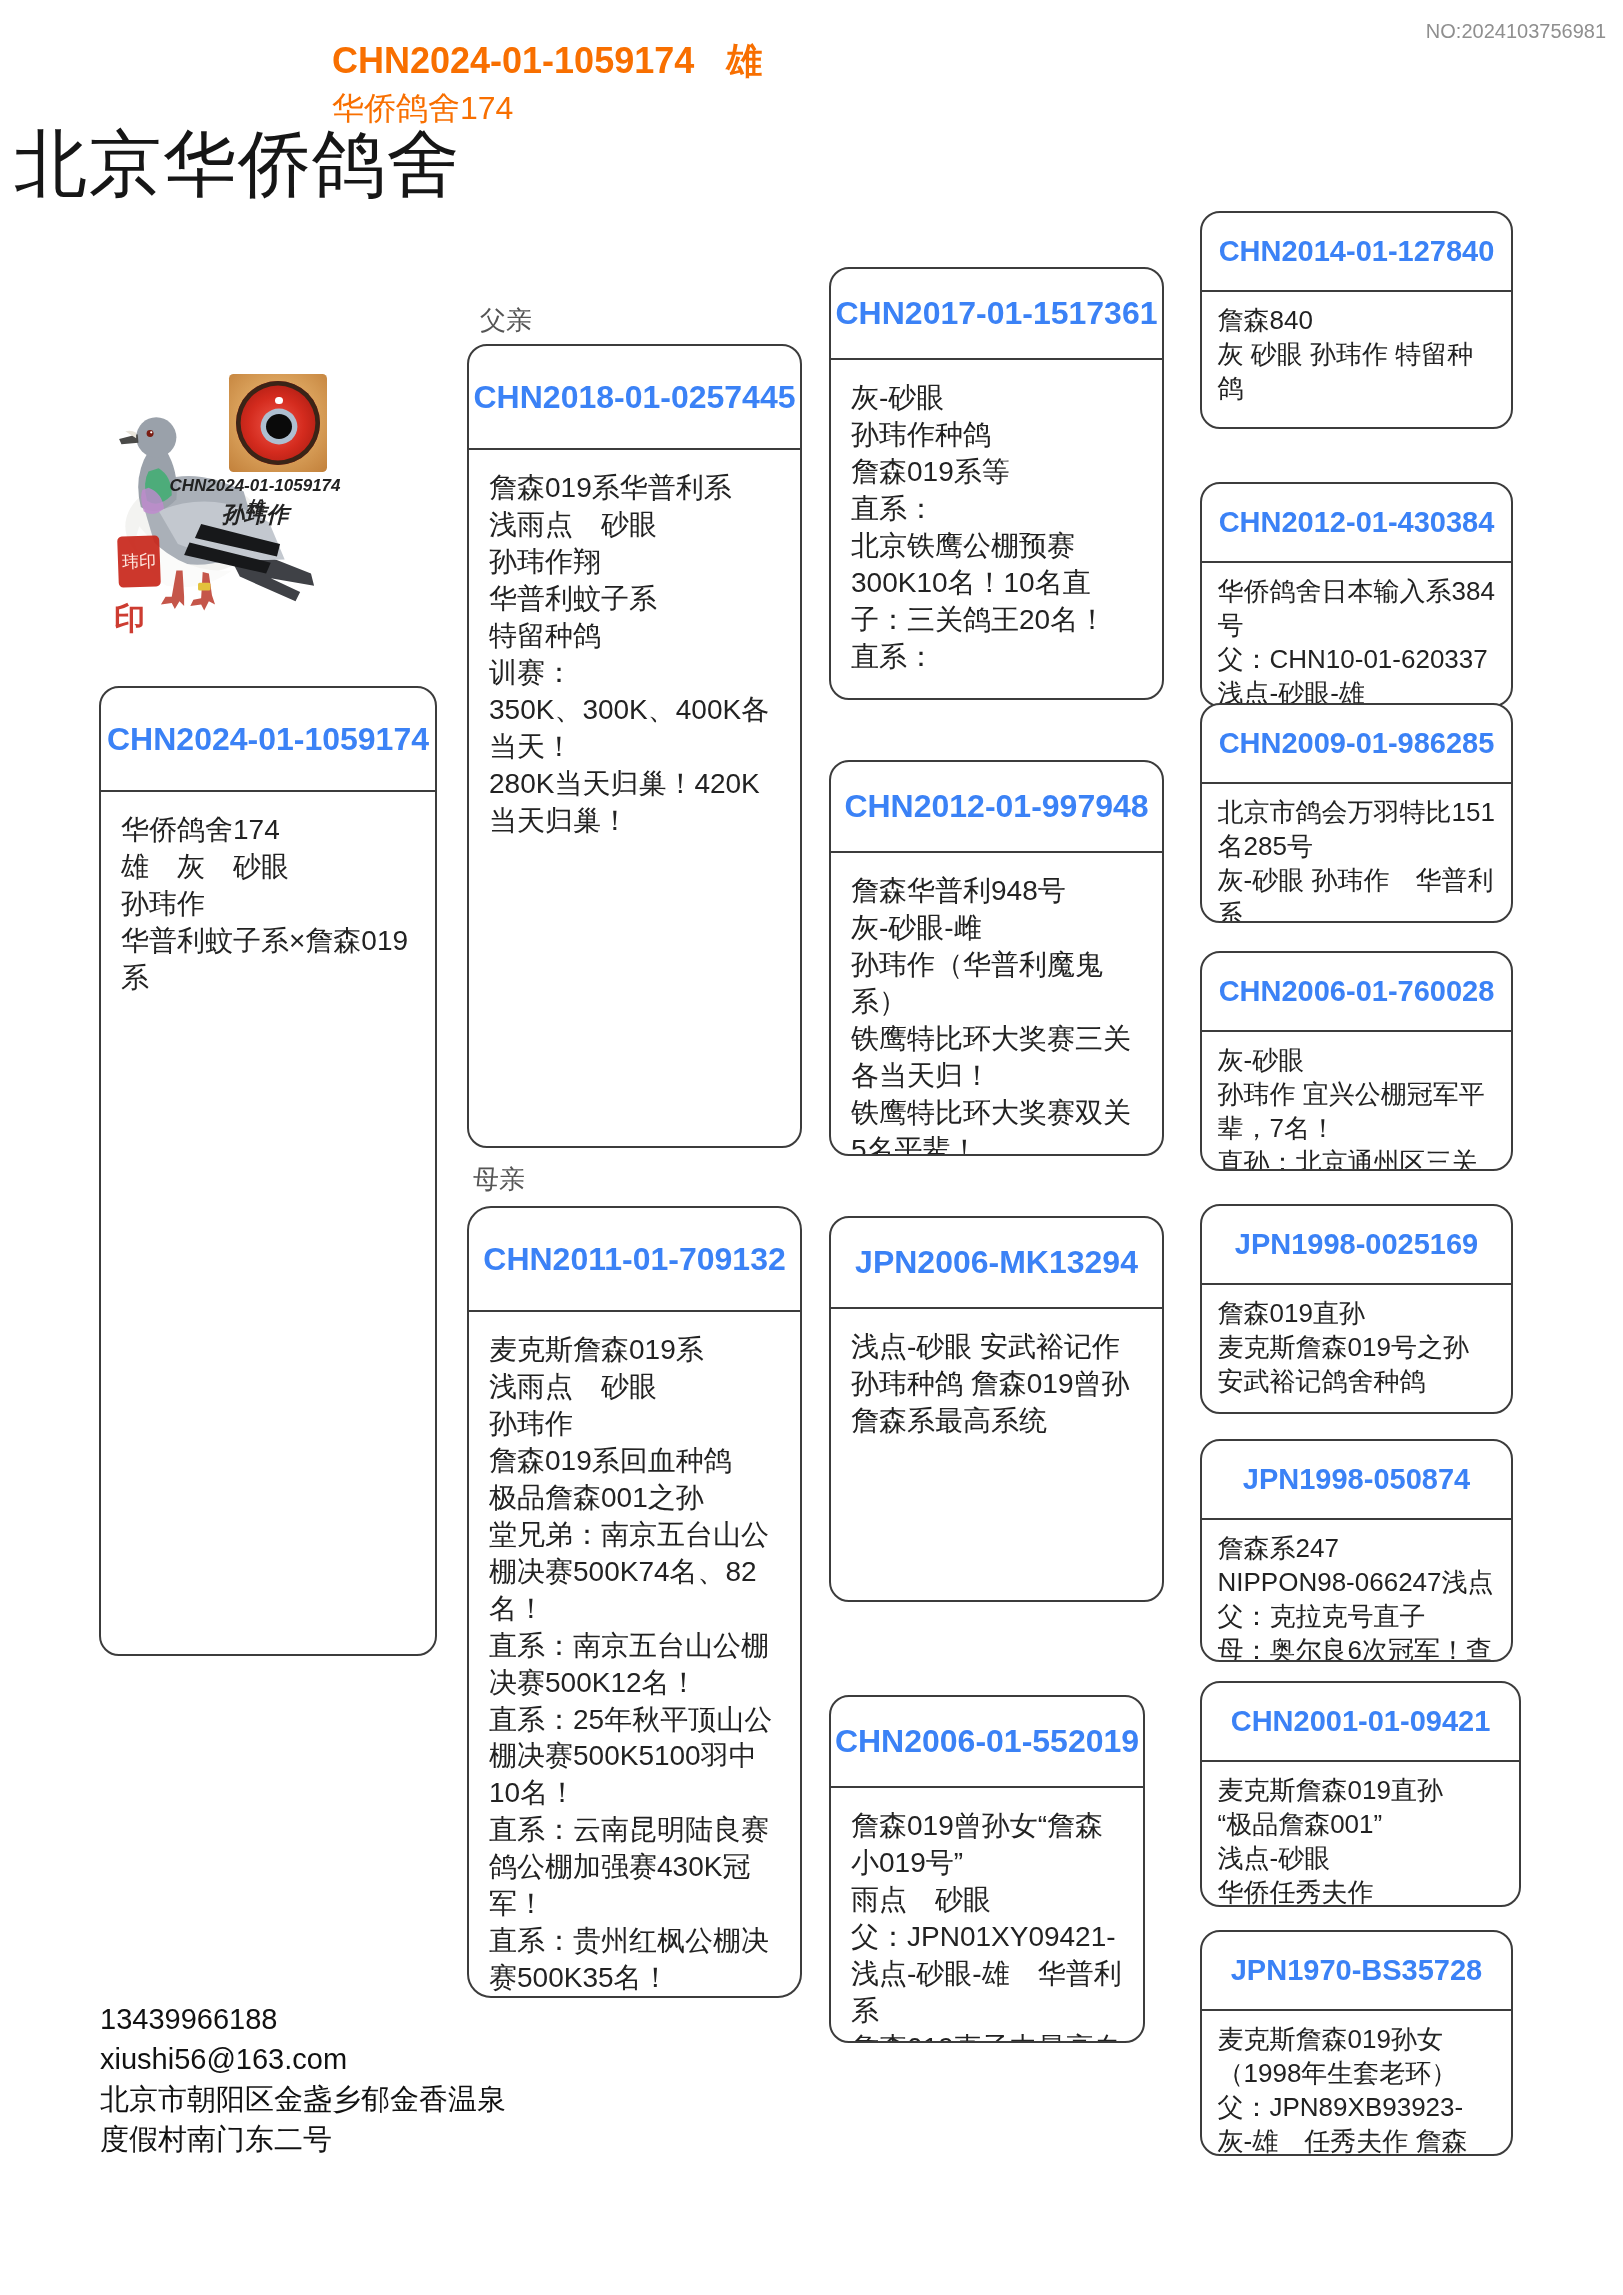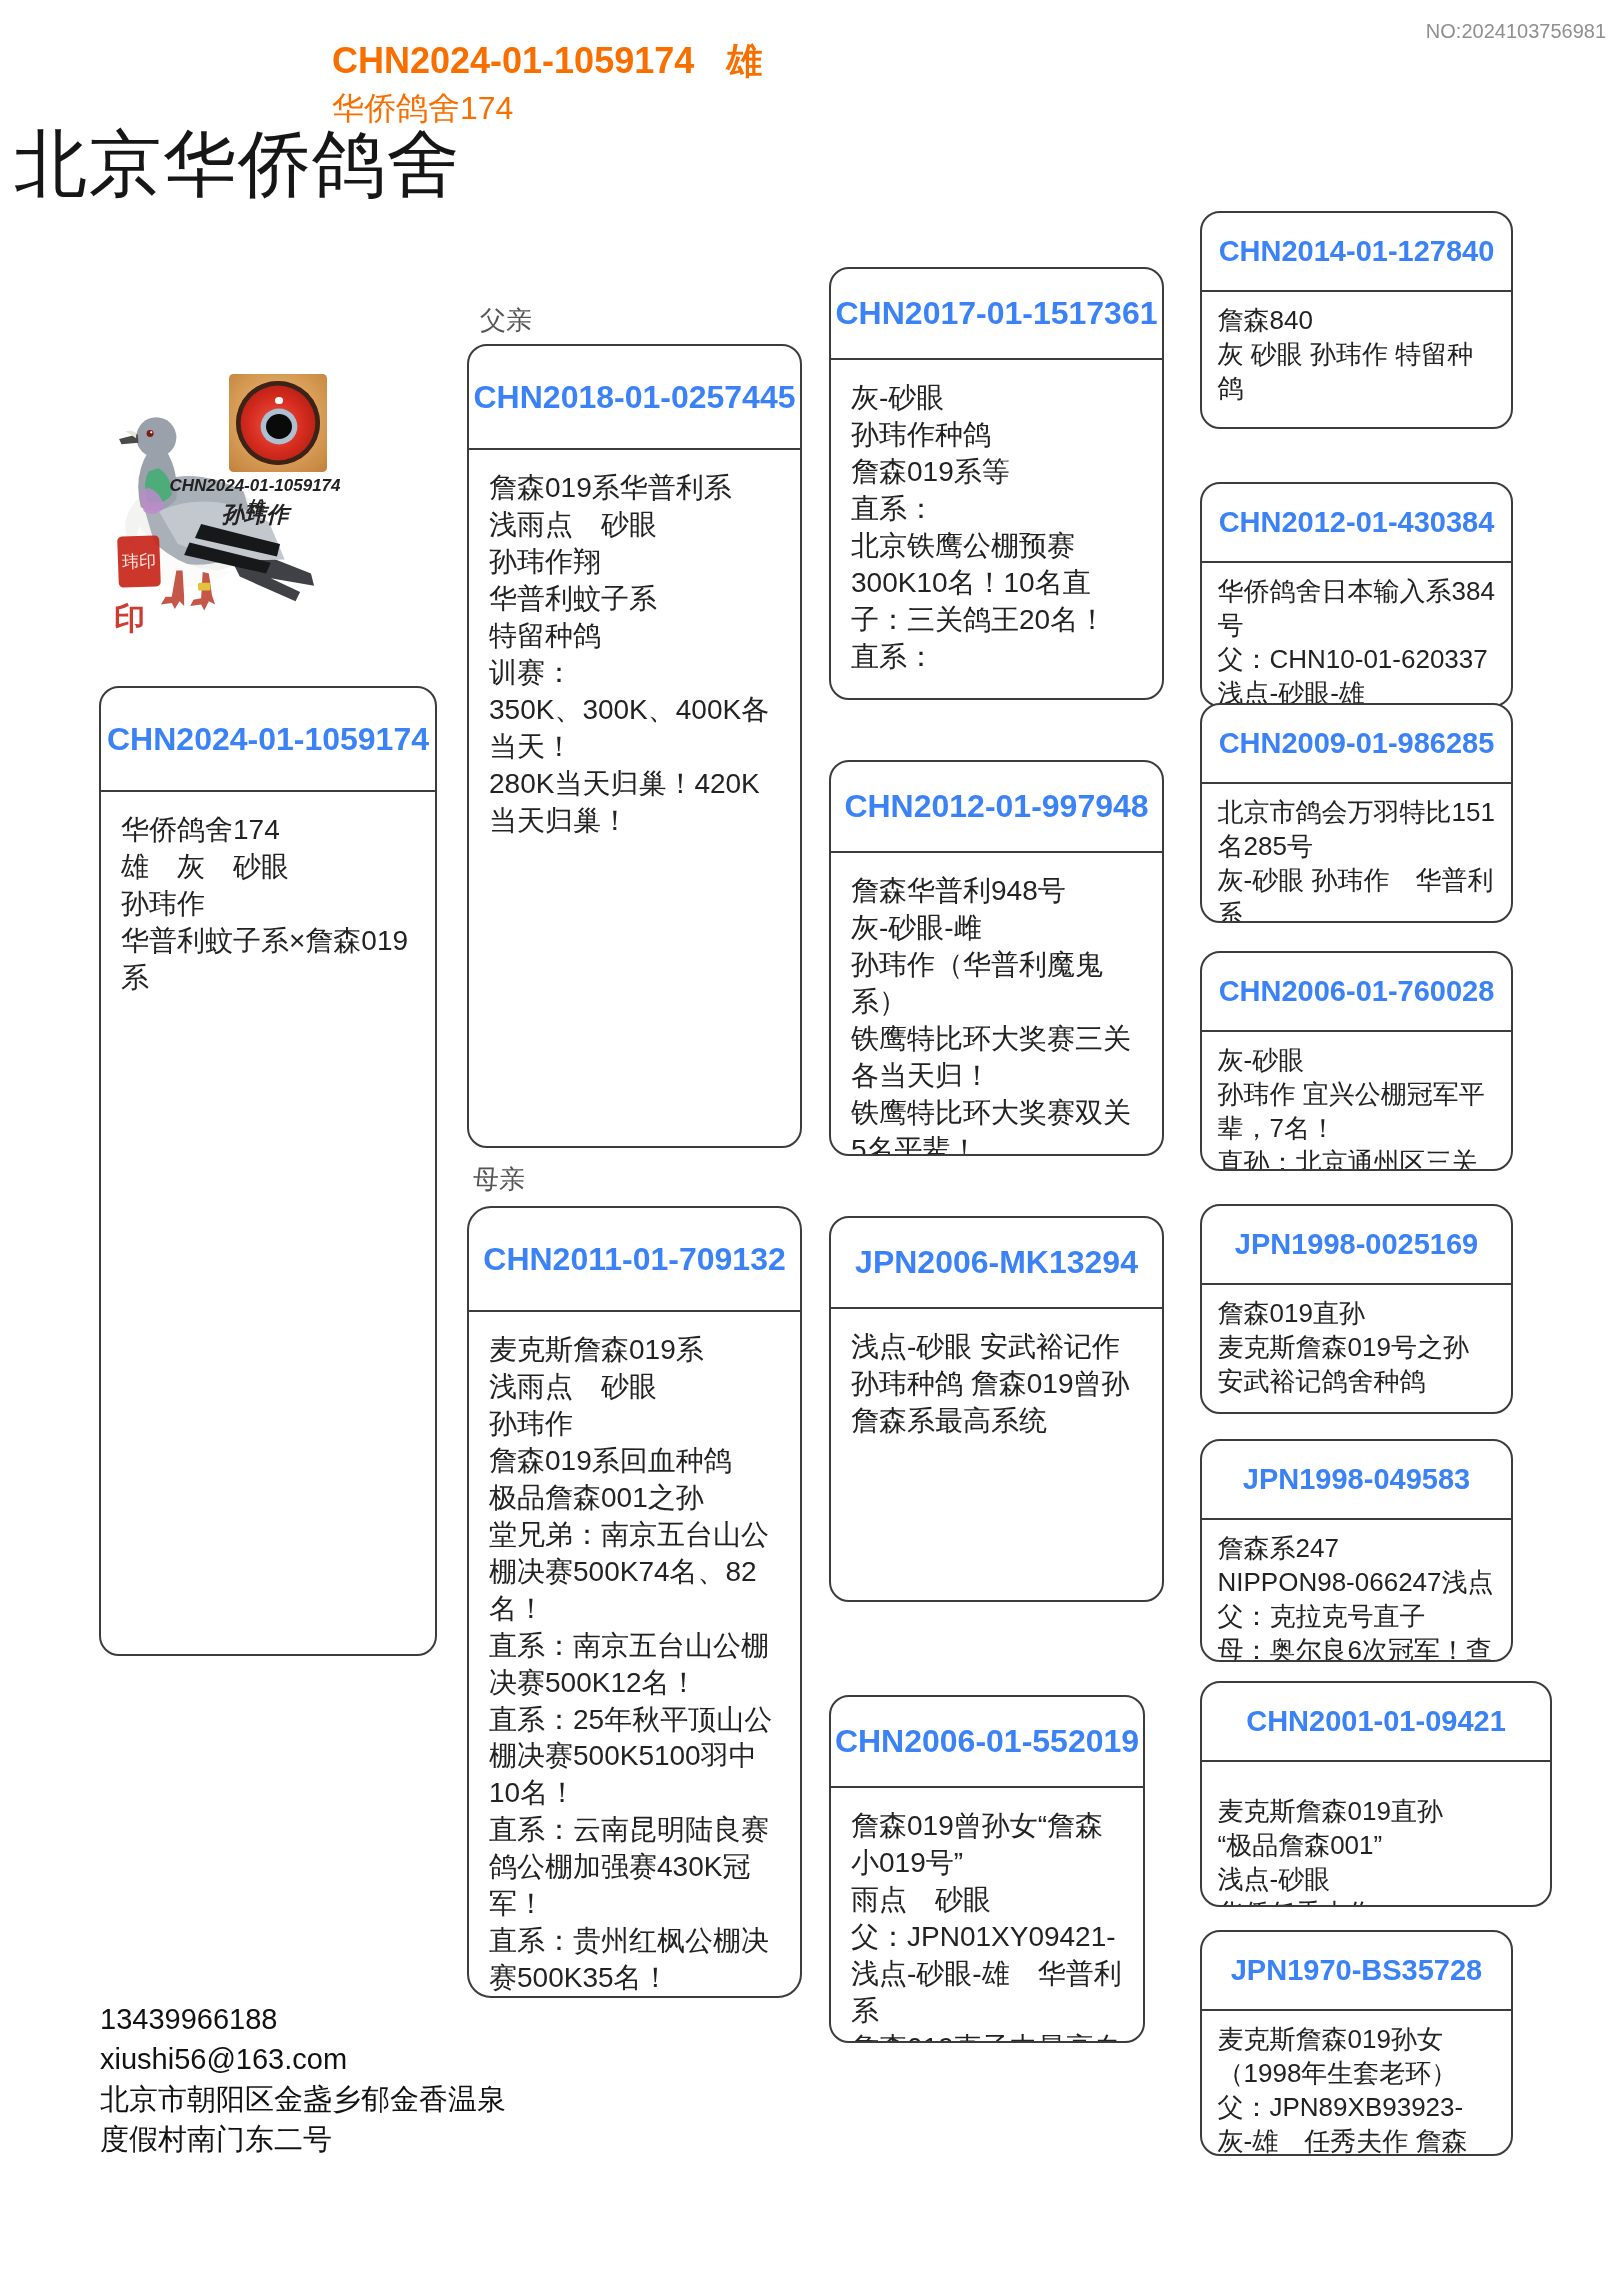--- a/index.html
+++ b/index.html
@@ -192,27 +192,27 @@
 孙玮作 宜兴公棚冠军平辈，7名！
 直孙：北京通州区三关特</div>
   </div>
   <div class="pbox" style="left:1200px;top:1204px;width:313px;height:210px;">
     <div class="pbox-head h100">JPN1998-0025169</div>
     <div class="pbox-body b-small">詹森019直孙
 麦克斯詹森019号之孙
 安武裕记鸽舍种鸽</div>
   </div>
   <div class="pbox" style="left:1200px;top:1439px;width:313px;height:223px;">
-    <div class="pbox-head h100">JPN1998-049583</div>
+    <div class="pbox-head h100">JPN1998-050874</div>
     <div class="pbox-body b-small">詹森系247
 NIPPON98-066247浅点
 父：克拉克号直子
 母：奥尔良6次冠军！查</div>
   </div>
-  <div class="pbox" style="left:1200px;top:1681px;width:352px;height:226px;gap:21px;">
+  <div class="pbox" style="left:1200px;top:1681px;width:321px;height:226px;">
     <div class="pbox-head h100">CHN2001-01-09421</div>
     <div class="pbox-body b-small">麦克斯詹森019直孙
 “极品詹森001”
 浅点-砂眼
 华侨任秀夫作</div>
   </div>
   <div class="pbox" style="left:1200px;top:1930px;width:313px;height:226px;">
     <div class="pbox-head h100">JPN1970-BS35728</div>
     <div class="pbox-body b-small">麦克斯詹森019孙女（1998年生套老环）
 父：JPN89XB93923-灰-雄　任秀夫作 詹森019孙</div>

